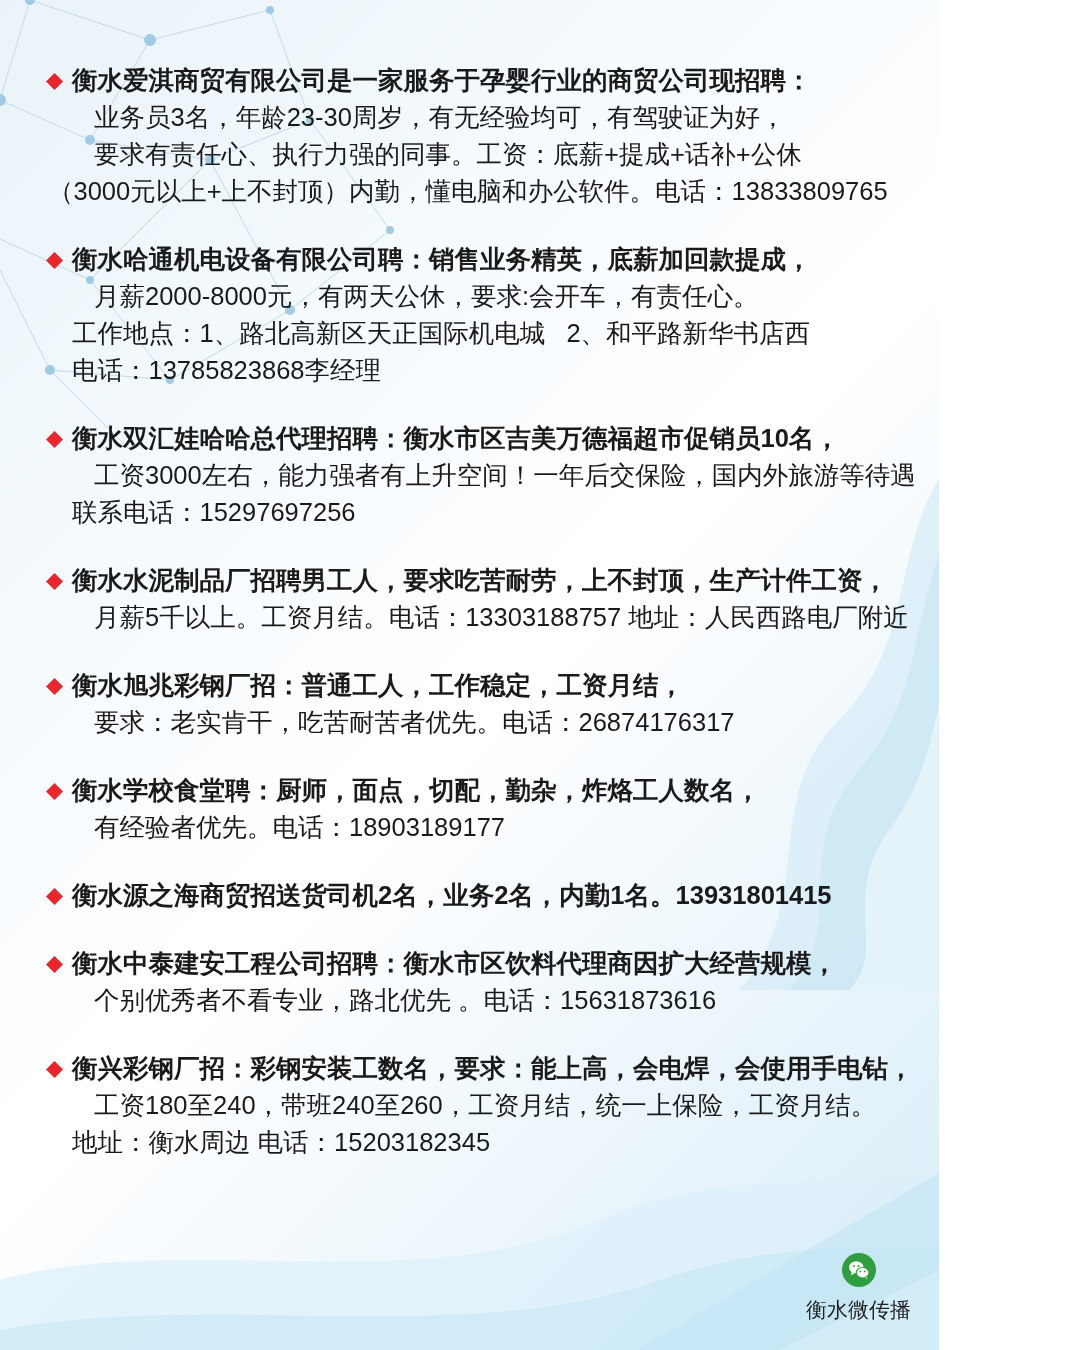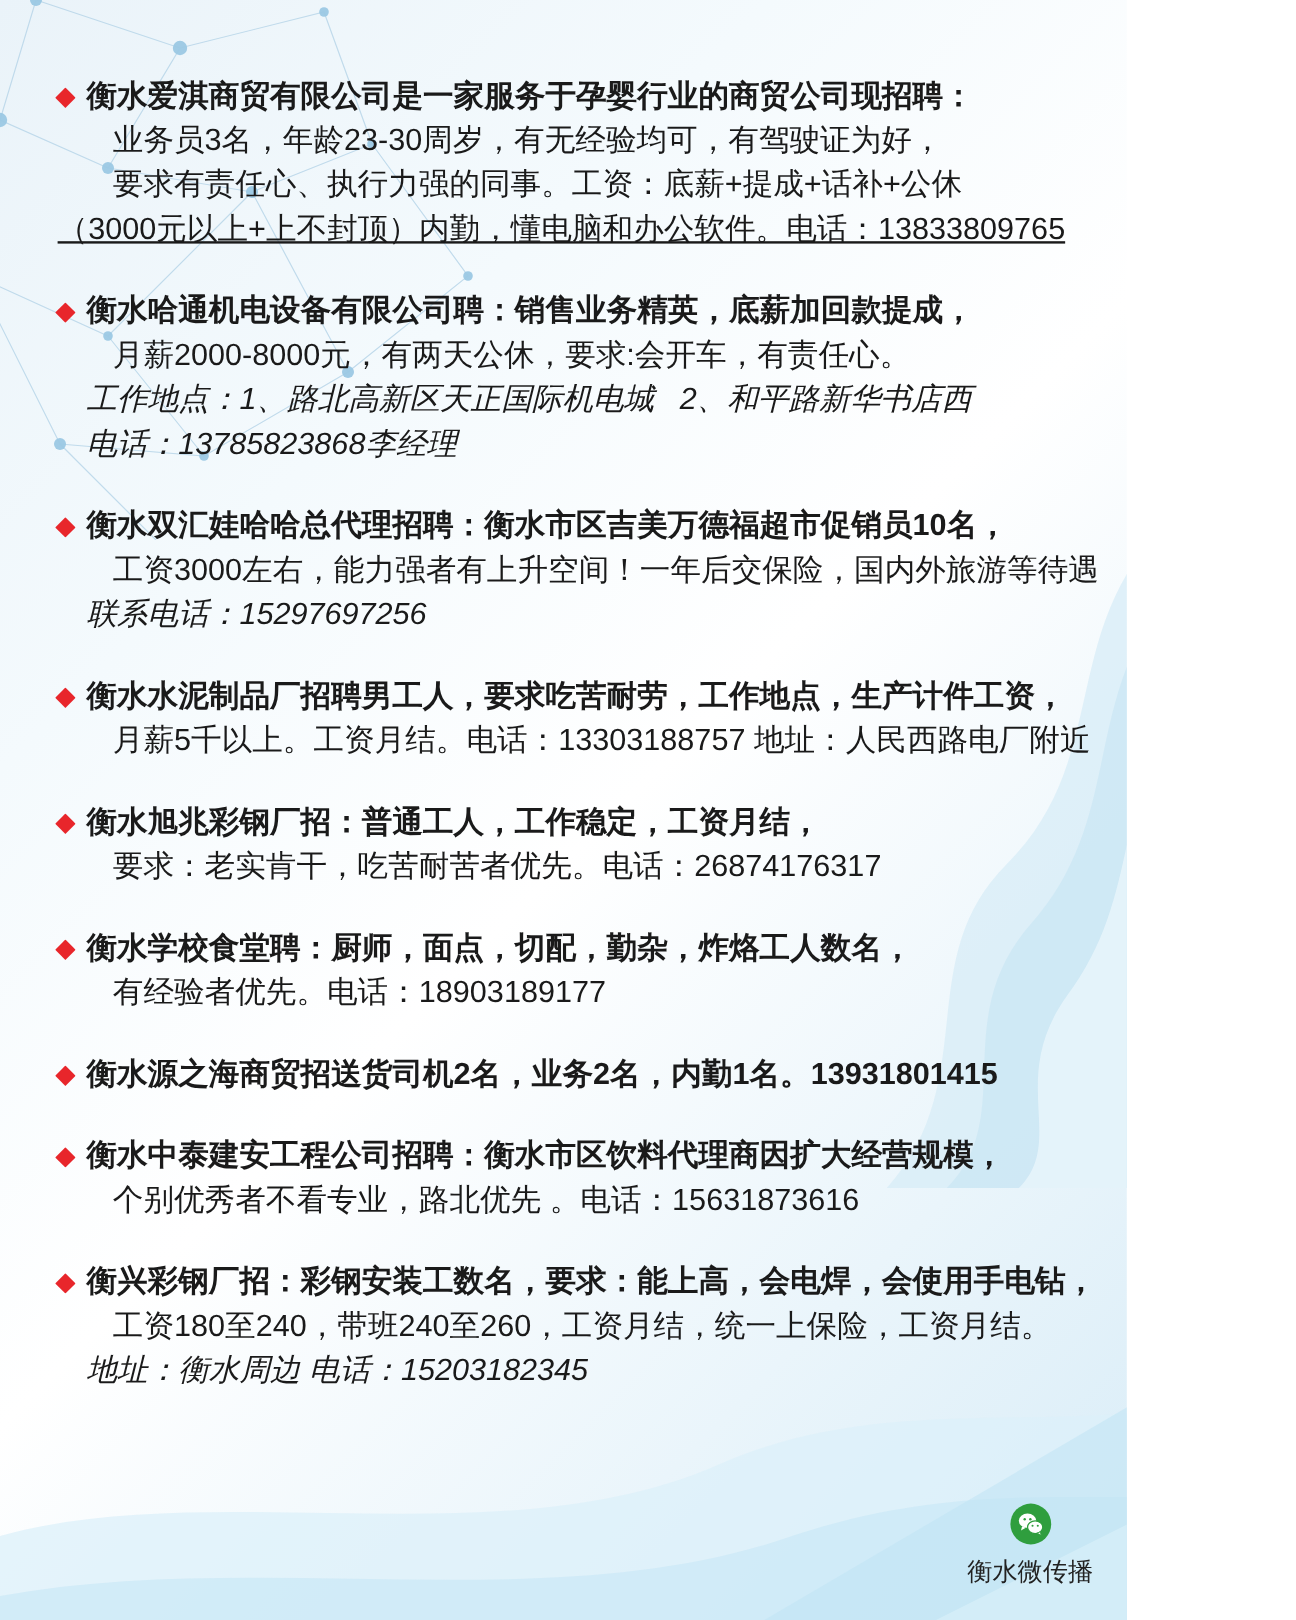--- a/index.html
+++ b/index.html
@@ -68,22 +68,22 @@
     font-size: 25.5px;
     line-height: 37px;
     color: #1a1a1a;
     white-space: pre;
     letter-spacing: 0px;
   }
   .line.first {
     font-weight: 700;
   }
   .line.indent1 { padding-left: 22px; }
-  .line.indent0 { padding-left: 0px; font-style: italic; }
-  .line.indentneg { margin-left: -24px; text-decoration: underline; }
+  .line.indent0 { padding-left: 0px; }
+  .line.indentneg { margin-left: -24px; }
 
   .footer {
     position: absolute;
     right: 28px;
     bottom: 26px;
     display: flex;
     align-items: center;
     gap: 9px;
     flex-direction: column;
   }
@@ -187,21 +187,21 @@
       <div class="line indent1">工资3000左右，能力强者有上升空间！一年后交保险，国内外旅游等待遇</div>
       <div class="line indent0">联系电话：15297697256</div>
     </div>
 
     <div class="post">
       <span class="bullet-icon">
         <svg width="17" height="17" viewBox="0 0 17 17">
             <path d="M8.5 0 L17 8.5 L8.5 17 L0 8.5 Z" fill="#e8262b"></path>
           </svg>
       </span>
-      <div class="line first">衡水水泥制品厂招聘男工人，要求吃苦耐劳，工作地点，生产计件工资，</div>
+      <div class="line first">衡水水泥制品厂招聘男工人，要求吃苦耐劳，上不封顶，生产计件工资，</div>
       <div class="line indent1">月薪5千以上。工资月结。电话：13303188757 地址：人民西路电厂附近</div>
     </div>
 
     <div class="post">
       <span class="bullet-icon">
         <svg width="17" height="17" viewBox="0 0 17 17">
             <path d="M8.5 0 L17 8.5 L8.5 17 L0 8.5 Z" fill="#e8262b"></path>
           </svg>
       </span>
       <div class="line first">衡水旭兆彩钢厂招：普通工人，工作稳定，工资月结，</div>

